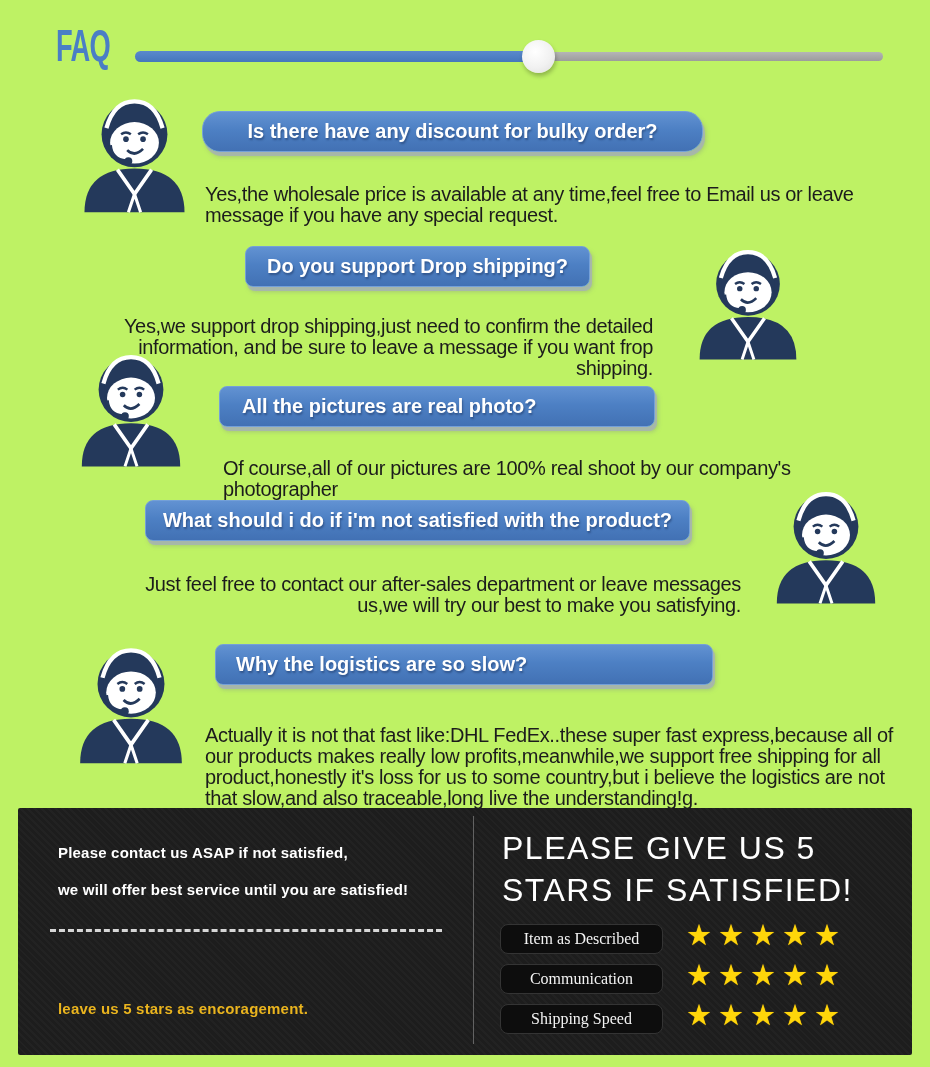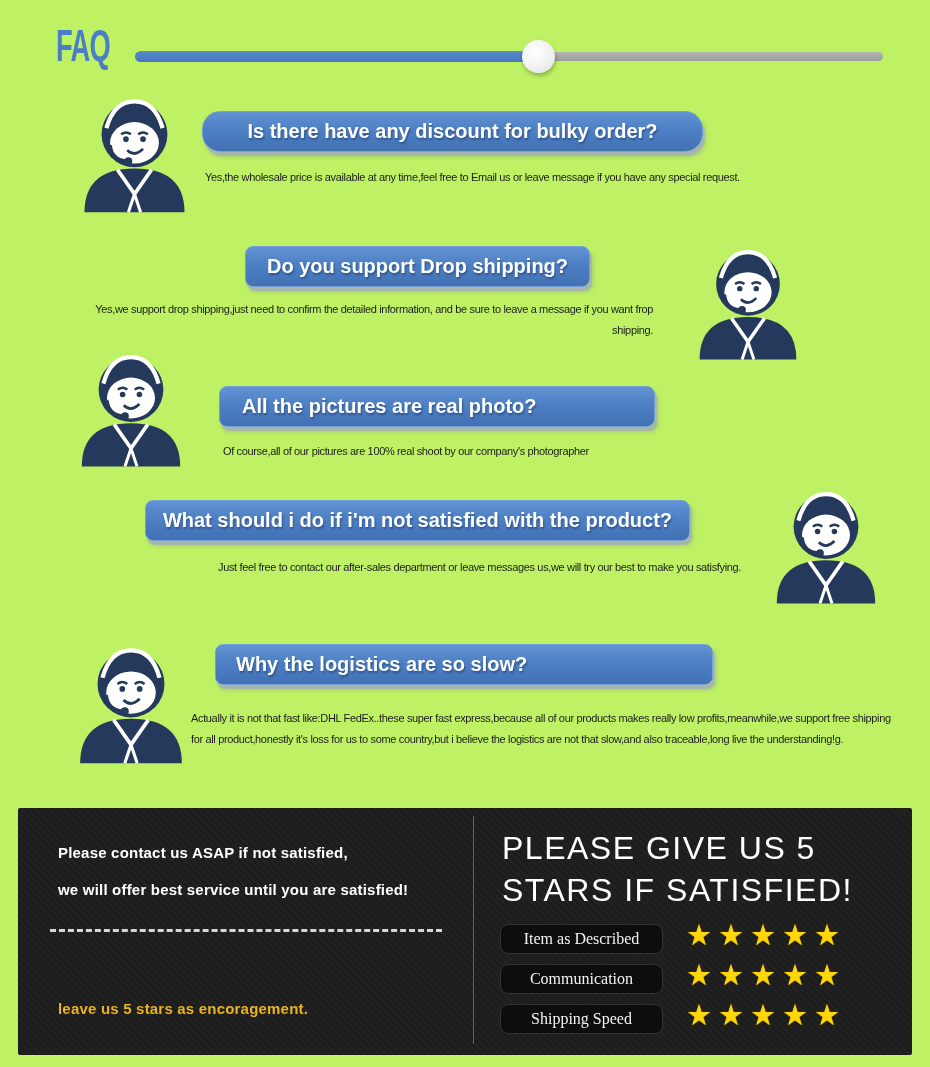--- a/index.html
+++ b/index.html
@@ -77,23 +77,24 @@
     justify-content: center;
     white-space: nowrap;
     text-shadow: 1px 2px 2px rgba(20,40,80,0.45);
     cursor: default;
   }
   .q-banner.align-left { justify-content: flex-start; padding-left: 22px; }
 
   .answer {
     position: absolute;
     color: #1c1c1c;
-    font-size: 11px;
+    font-size: 20px;
     letter-spacing: -0.35px;
     line-height: 21px;
+    margin-top: 17px;
   }
   .answer.align-right { text-align: right; }
 
   
   .footer {
     position: absolute;
     left: 18px; top: 808px;
     width: 894px; height: 247px;
     background: #1d1d1d;
     background-image: repeating-linear-gradient(45deg, rgba(255,255,255,0.025) 0 2px, rgba(0,0,0,0) 2px 5px);
@@ -280,21 +281,21 @@
       <circle class="navy-f" cx="43" cy="37" r="2.3"></circle>
         <circle class="navy-f" cx="57" cy="37" r="2.3"></circle>
       <path d="M44 46 q6 6 13 -1" fill="none" stroke="#24395b" stroke-width="2.2"></path>
       <path d="M30 42 q1 12 13 13" fill="none" stroke="#24395b" stroke-width="3"></path>
       <circle class="navy-f" cx="45" cy="55" r="3.2"></circle>
     </svg>
   </div>
   <div class="q-banner align-left" style="left:215px; top:644px; width:498px;padding-left:20px;">
     <span>Why the logistics are so slow?</span>
   </div>
-  <p class="answer" style="left:191px; top:708px; width:712px;">Actually it is not that fast like:DHL FedEx..these super fast express,because all of our products makes really low profits,meanwhile,we support free shipping for all product,honestly it's loss for us to some country,but i believe the logistics are not that slow,and also traceable,long live the understanding!g.</p>
+  <p class="answer" style="left:205px; top:708px; width:712px;">Actually it is not that fast like:DHL FedEx..these super fast express,because all of our products makes really low profits,meanwhile,we support free shipping for all product,honestly it's loss for us to some country,but i believe the logistics are not that slow,and also traceable,long live the understanding!g.</p>
 
   <div class="footer">
     <div class="footer-divider"></div>
 
     <div class="contact-line l1">Please contact us ASAP if not satisfied,</div>
     <div class="contact-line l2">we will offer best service until you are satisfied!</div>
     <div class="dashed-sep"></div>
     <div class="contact-line yellow l4">leave us 5 stars as encoragement.</div>
 
     <div class="rating-title t1">PLEASE GIVE US 5</div>

